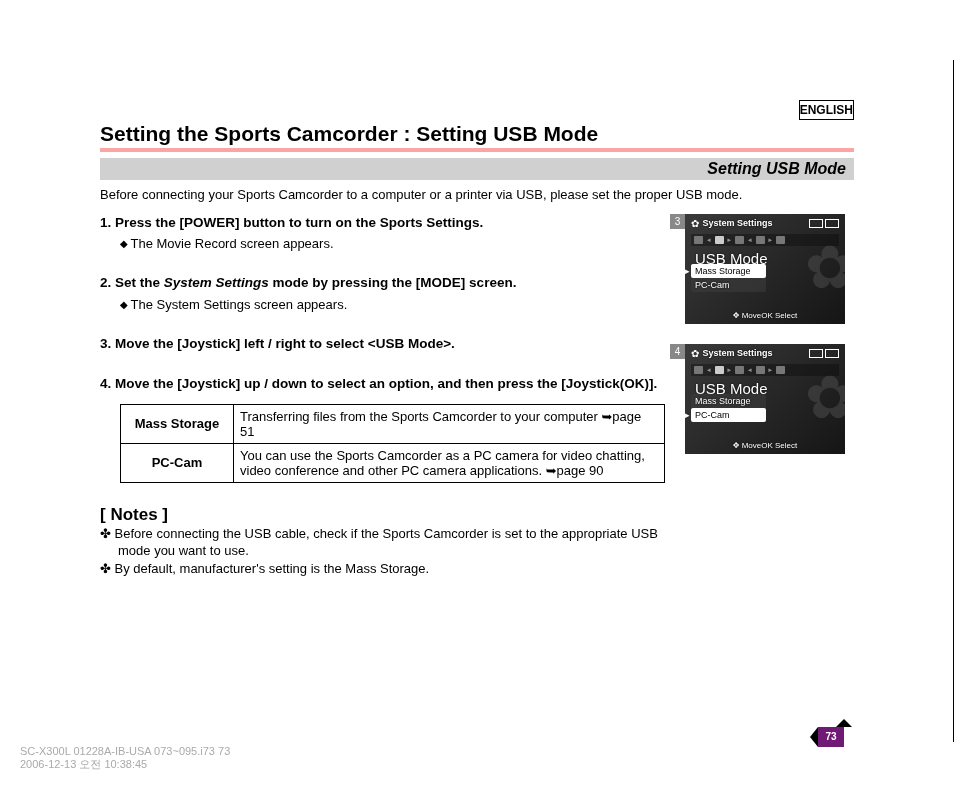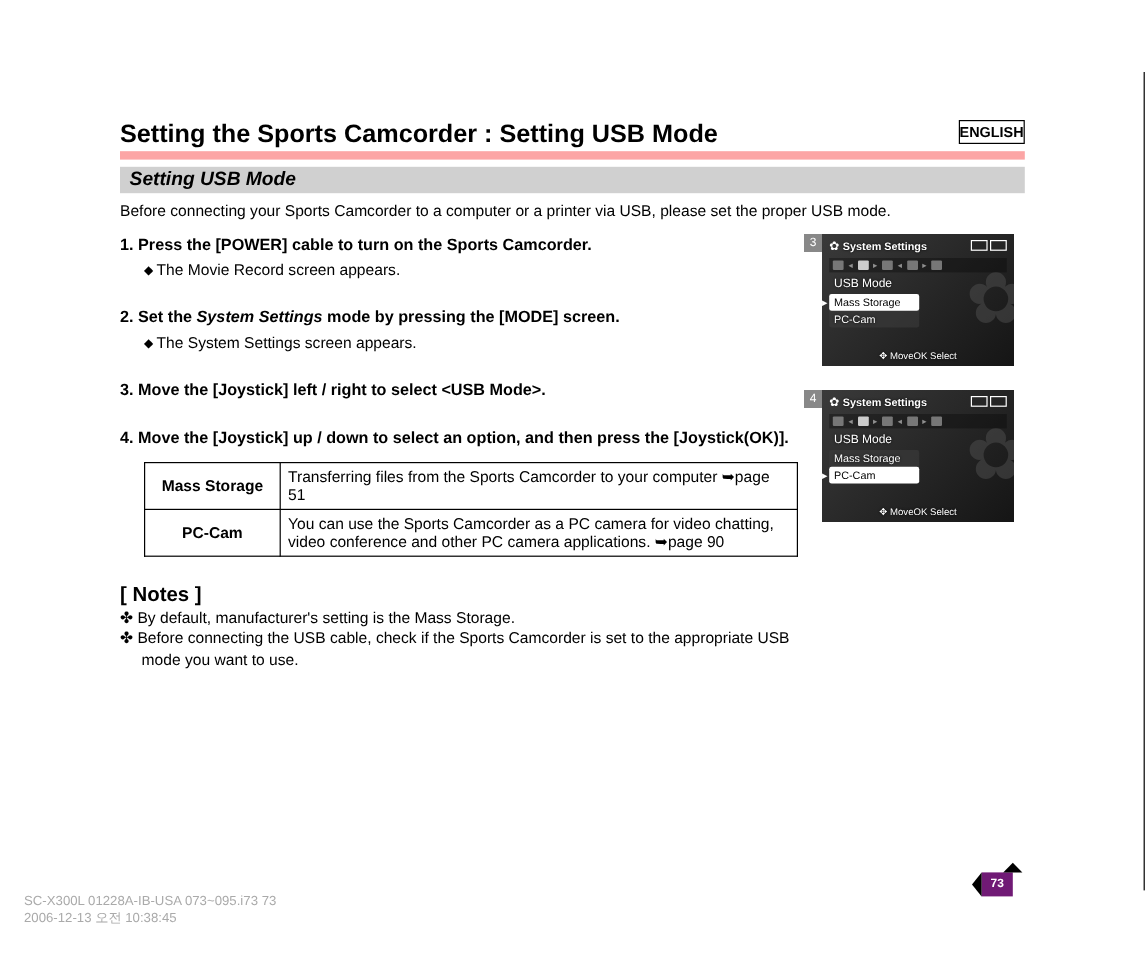--- a/index.html
+++ b/index.html
@@ -22,30 +22,32 @@
     top: 100px;
     right: 100px;
     border: 1px solid #000;
     padding: 2px 0;
     font-size: 12px;
     font-weight: bold;
   }
   .title {
     font-size: 21px;
     font-weight: bold;
+    margin-top: 22px;
     padding-bottom: 2px;
-    border-bottom: 7px solid #fca5a5;
+    border-bottom: 4px solid #fca5a5;
   }
   .subtitle-bar {
     background: #d0d0d0;
     font-size: 16px;
     font-weight: bold;
     font-style: italic;
     padding: 2px 8px;
     margin-top: 6px;
+    text-align: right;
   }
   .intro {
     font-size: 13px;
     margin-top: 6px;
     line-height: 1.35;
   }
   .content-row {
     display: flex;
     margin-top: 10px;
   }
@@ -212,21 +214,21 @@
     gap: 4px;
     padding: 0 3px;
     font-size: 7px;
   }
   .shot .tabs .sep { opacity: .5;}
   .shot .tabs .ic { display:inline-block; width:9px; height:8px; background:#777; border-radius:1px;}
   .shot .tabs .active { background:#ccc;}
   .shot .mode-label {
     position: absolute;
     top: 36px; left: 10px;
-    font-size: 10px;
+    font-size: 15px;
     text-shadow: 0 0 2px #000;
   }
   .shot .options {
     position: absolute;
     top: 50px; left: 6px;
     width: 75px;
     background: rgba(60,60,60,0.6);
     border-radius: 2px;
   }
   .shot .opt {
@@ -273,21 +275,21 @@
   <div class="lang-box">ENGLISH</div>
 
   <div class="title">Setting the Sports Camcorder : Setting USB Mode</div>
   <div class="subtitle-bar">Setting USB Mode</div>
   <div class="intro">Before connecting your Sports Camcorder to a computer or a printer via USB, please set the proper USB mode.</div>
 
   <div class="content-row">
     <div class="left-col">
       <ol class="steps">
         <li>
-          <div class="step-head">Press the [POWER] cable to turn on the Sports Camcorder.</div>
+          <div class="step-head">Press the [POWER] button to turn on the Sports Settings.</div>
           <div class="sub">The Movie Record screen appears.</div>
         </li>
         <li>
           <div class="step-head">
             <span>Set the </span><span class="italic">System Settings</span><span> mode by pressing the [MODE] screen.</span>
           </div>
           <div class="sub">The System Settings screen appears.</div>
         </li>
         <li>
           <div class="step-head">Move the [Joystick] left / right to select &lt;USB Mode&gt;.</div>
@@ -303,22 +305,22 @@
             <tr>
               <td class="key">PC-Cam</td>
               <td>You can use the Sports Camcorder as a PC camera for video chatting, video conference and other PC camera applications. ➥page 90</td>
             </tr>
           </tbody>
             </table>
         </li>
       </ol>
 
       <div class="notes-head">[ Notes ]</div>
+      <div class="note">Before connecting the USB cable, check if the Sports Camcorder is set to the appropriate USB mode you want to use.</div>
       <div class="note">By default, manufacturer's setting is the Mass Storage.</div>
-      <div class="note">Before connecting the USB cable, check if the Sports Camcorder is set to the appropriate USB mode you want to use.</div>
     </div>
 
     <div class="right-col">
       <div class="shot-wrap">
         <div class="shot-num">3</div>
         <div class="shot">
           <div class="gears-bg">✿</div>
           <div class="hdr">
             <span class="gear"></span>
             <span class="hdr-title">System Settings</span>

